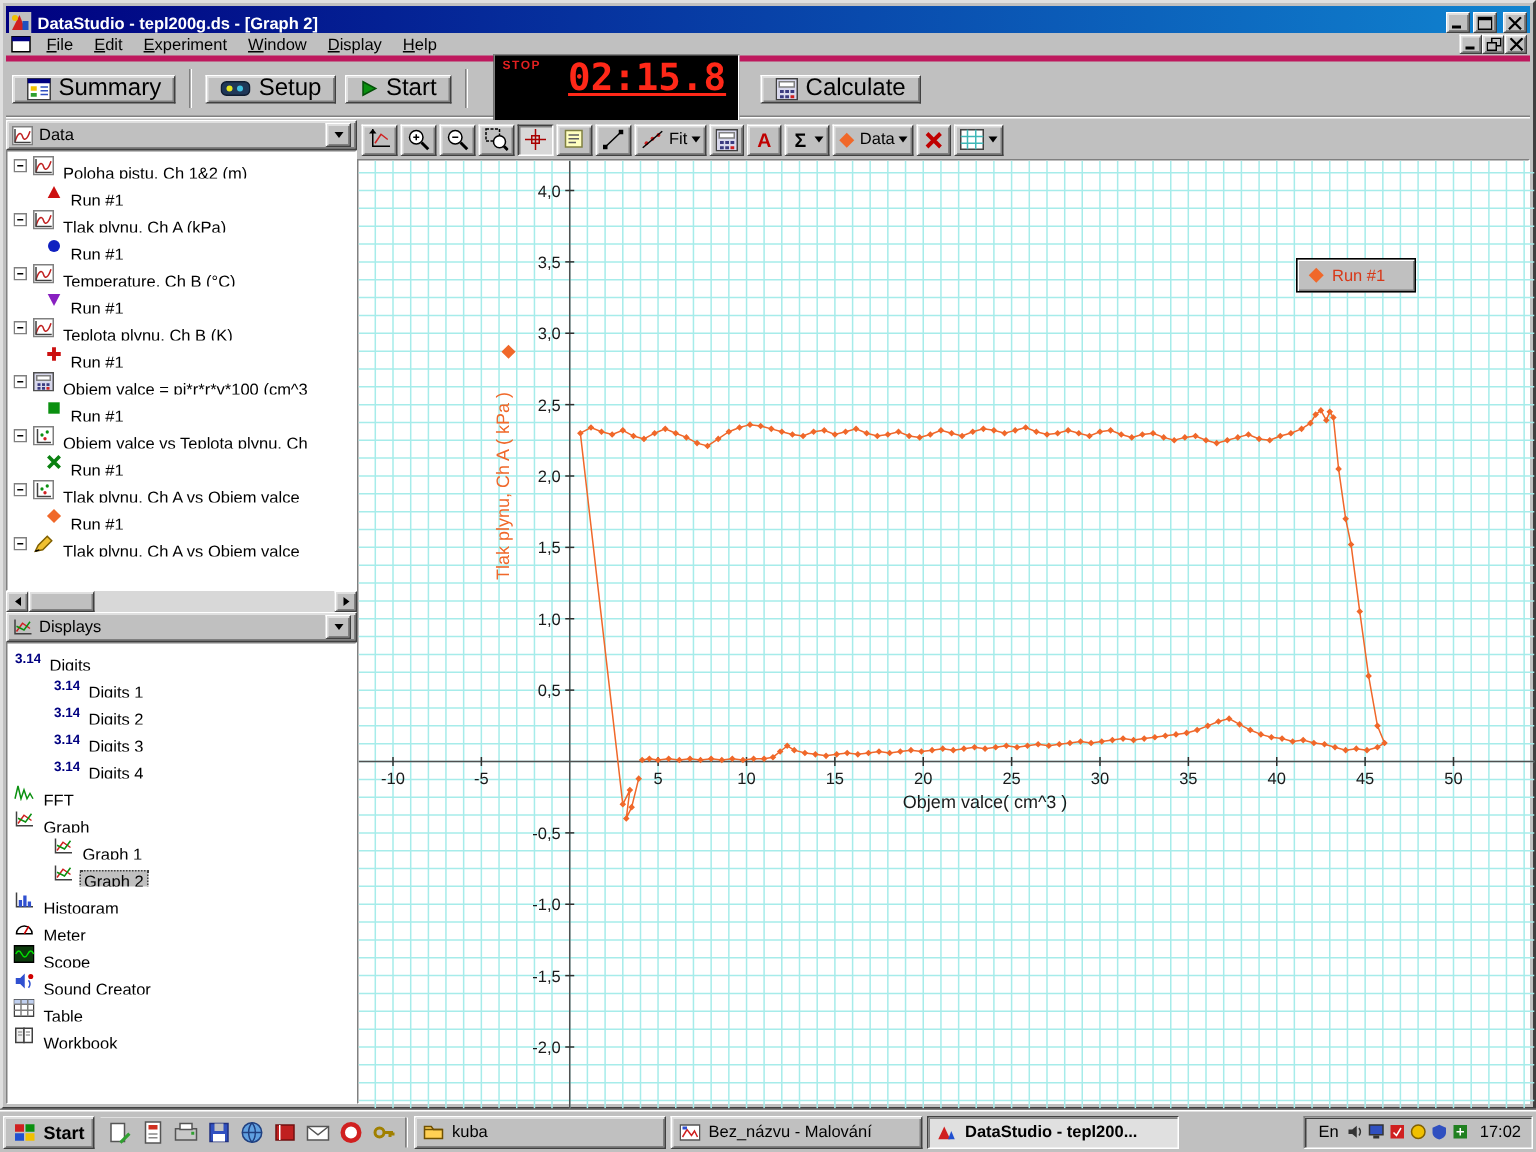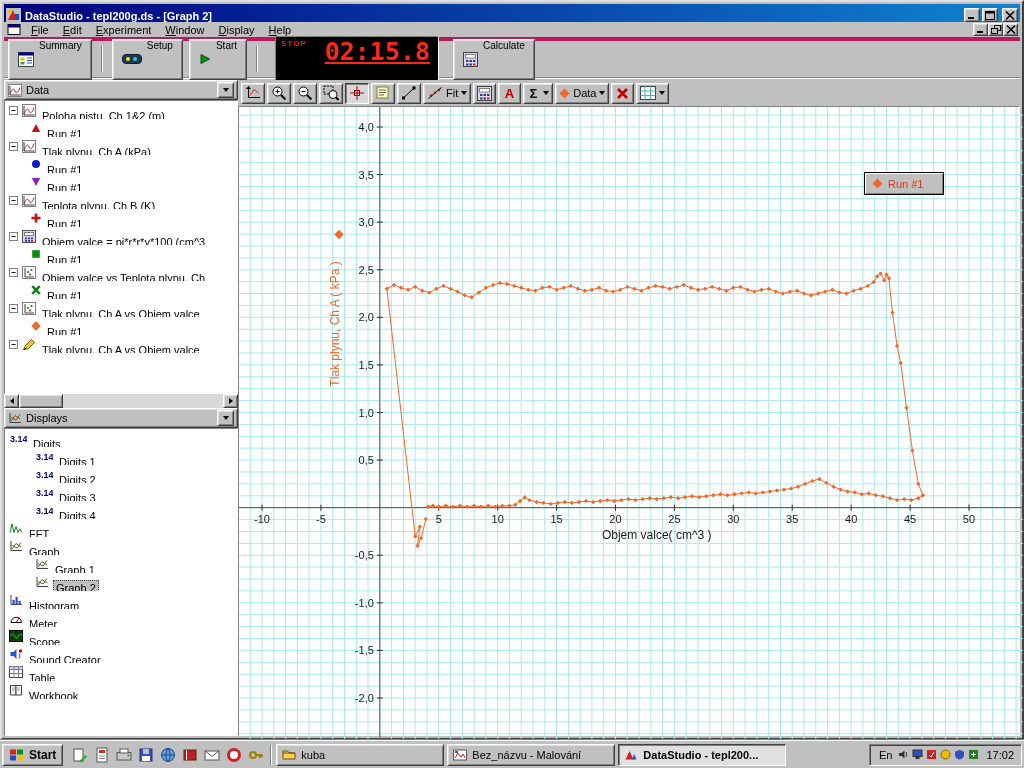--- a/index.html
+++ b/index.html
@@ -12,21 +12,21 @@
   .ttext{flex:1;font-size:11px;white-space:nowrap;overflow:hidden;}
   .wbtns{display:flex;gap:2px;align-items:center;}
   .wbtn{width:16px;height:14px;display:inline-flex;align-items:center;justify-content:center;}
   .wbtn.sm{width:15px;height:13px;}
   .menubar{position:absolute;left:2px;top:20px;right:2px;height:19px;display:flex;align-items:center;gap:0;background:#c0c0c0;padding:0 2px;border-bottom:4px solid #be185d;}
   .childicon{width:16px;height:14px;margin-right:2px;}
   .menu-item{padding:2px 7px;cursor:default;}
   .menu-item::first-letter{text-decoration:underline;}
   .spacer{flex:1;}
   .maintoolbar{position:absolute;left:2px;top:39px;right:2px;height:37px;display:flex;align-items:center;padding:0 4px;gap:6px;border-bottom:1px solid #808080;box-shadow:0 1px 0 #ffffff;}
-  .tbtn{height:41px;display:inline-flex;gap:5px;padding:0 9px;font-size:10px;cursor:default;}
+  .tbtn{height:19px;display:inline-flex;align-items:center;gap:5px;padding:0 9px;font-size:16px;cursor:default;}
   .sep{width:2px;height:26px;border-left:1px solid #808080;border-right:1px solid #ffffff;margin:0 3px;}
   .timer{width:164px;height:46px;background:#000;position:relative;border:1px solid;border-color:#808080 #ffffff #ffffff #808080;margin:0 8px;}
   .tmode{position:absolute;left:5px;top:2px;color:#e02020;font-size:8px;font-weight:bold;letter-spacing:1px;}
   .tvalue{position:absolute;right:8px;top:0px;font-family:"DejaVu Sans Mono",monospace;font-size:25px;font-weight:bold;color:#ff2818;text-decoration:underline;}
   .left-panel{position:absolute;left:2px;top:78px;width:234px;bottom:2px;background:#c0c0c0;display:flex;flex-direction:column;}
   .panel-header{height:20px;display:flex;align-items:center;gap:4px;padding:0 3px;flex:0 0 20px;}
   .phlabel{flex:1;}
   .phdrop{width:17px;height:16px;display:inline-flex;align-items:center;justify-content:center;}
   .dd{width:0;height:0;border-left:3px solid transparent;border-right:3px solid transparent;border-top:4px solid #000;display:inline-block;}
   .tree{background:#fff;border:1px solid;border-color:#808080 #ffffff #ffffff #808080;overflow:hidden;}
@@ -242,20 +242,36 @@
           </span>
           <span class="tlabel">Tlak plynu, Ch A (kPa)</span>
         </div>
         <div class="trow child">
           <span class="icn">
             <svg width="10" height="10">
               <circle cx="5" cy="5" r="4" fill="#1020c0"></circle>
             </svg>
           </span>
           <span class="tlabel">Run #1</span>
+        </div>
+        <div class="trow">
+          <span class="icn">
+            <svg width="9" height="9">
+              <rect x="0.5" y="0.5" width="8" height="8" fill="#fff" stroke="#808080"></rect>
+              <path d="M2.5 4.5 H6.5" stroke="#000"></path>
+            </svg>
+          </span>
+          <span class="icn">
+            <svg width="14" height="13">
+              <rect x="0.5" y="0.5" width="13" height="12" fill="#fff" stroke="#808080"></rect>
+              <path d="M2 10.5 C4 4 6 4 7 7 C8 10 10 9.5 12 3.5" stroke="#c02020" fill="none"></path>
+              <path d="M2 2 V11 H12.5" stroke="#404040" fill="none"></path>
+            </svg>
+          </span>
+          <span class="tlabel">Temperature, Ch B (°C)</span>
         </div>
         <div class="trow child">
           <span class="icn">
             <svg width="10" height="10">
               <path d="M0.8 1 L9.2 1 L5 9 Z" fill="#8820c0"></path>
             </svg>
           </span>
           <span class="tlabel">Run #1</span>
         </div>
         <div class="trow">

